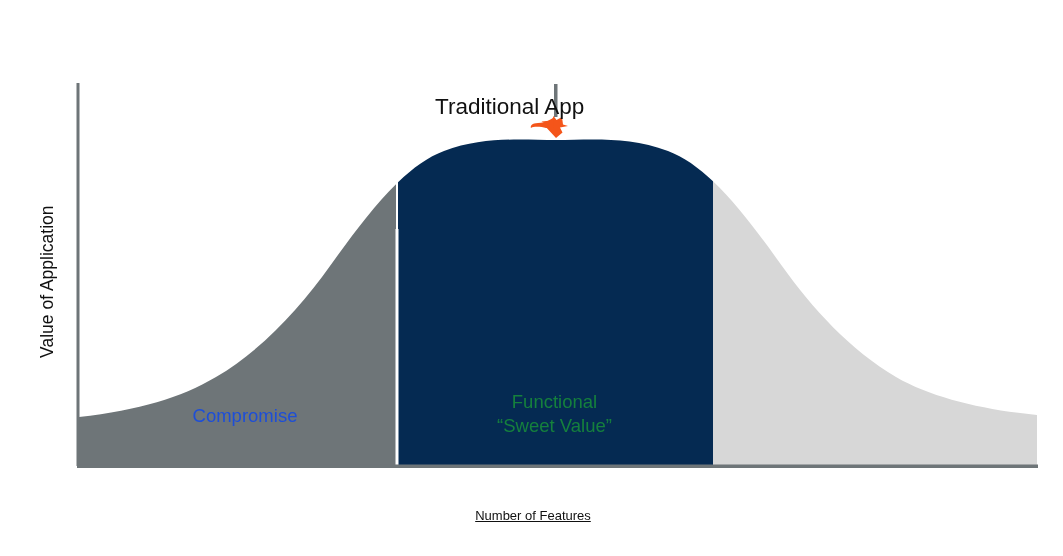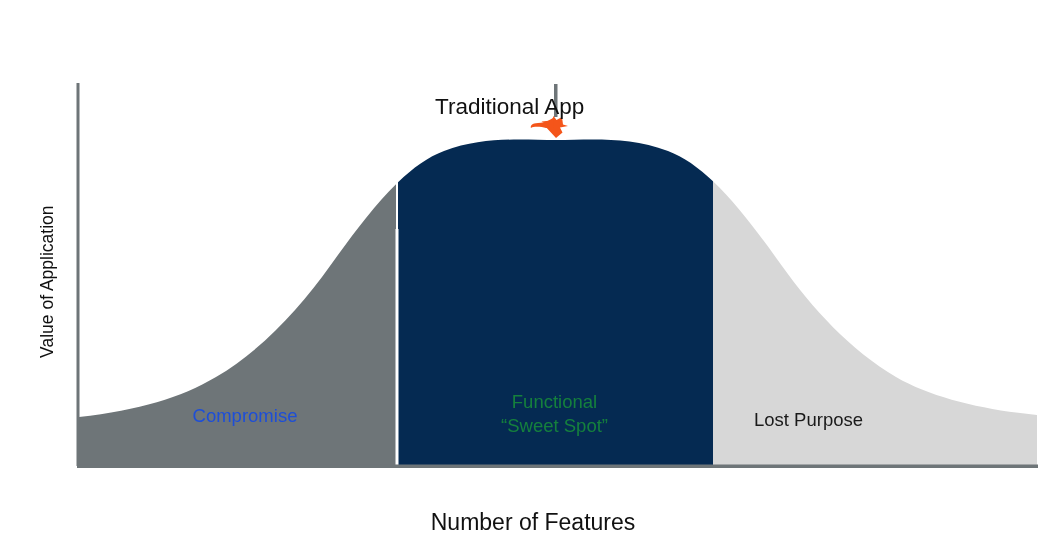--- a/index.html
+++ b/index.html
@@ -55,22 +55,23 @@
     color: #111111;
     transform: rotate(-90deg);
     transform-origin: 50% 50%;
   }
 
   #axis-label-x {
     left: 333px;
     top: 508px;
     width: 400px;
     text-align: center;
-    font-size: 23px;
+    font-size: 13px;
     color: #111111;
+    text-decoration: underline;
   }
 
   .region-label {
     position: absolute;
     text-align: center;
     font-size: 18.5px;
     line-height: 1.32;
   }
 
   #region-label-compromise {
@@ -180,18 +181,17 @@
     <div>Traditional App</div>
   </div>
 
   <div class="lbl" id="axis-label-y">Value of Application</div>
   <div class="lbl" id="axis-label-x">Number of Features</div>
 
   <div class="region-label" id="region-label-compromise">Compromise</div>
 
   <div class="region-label" id="region-label-sweetspot">
     <div>Functional</div>
-    <div>“Sweet Spot”</div>
+    <div>“Sweet Value”</div>
   </div>
 
-  <div class="region-label" id="region-label-lostpurpose">Lost Purpose</div>
 
 </div>
 
 </body></html>

